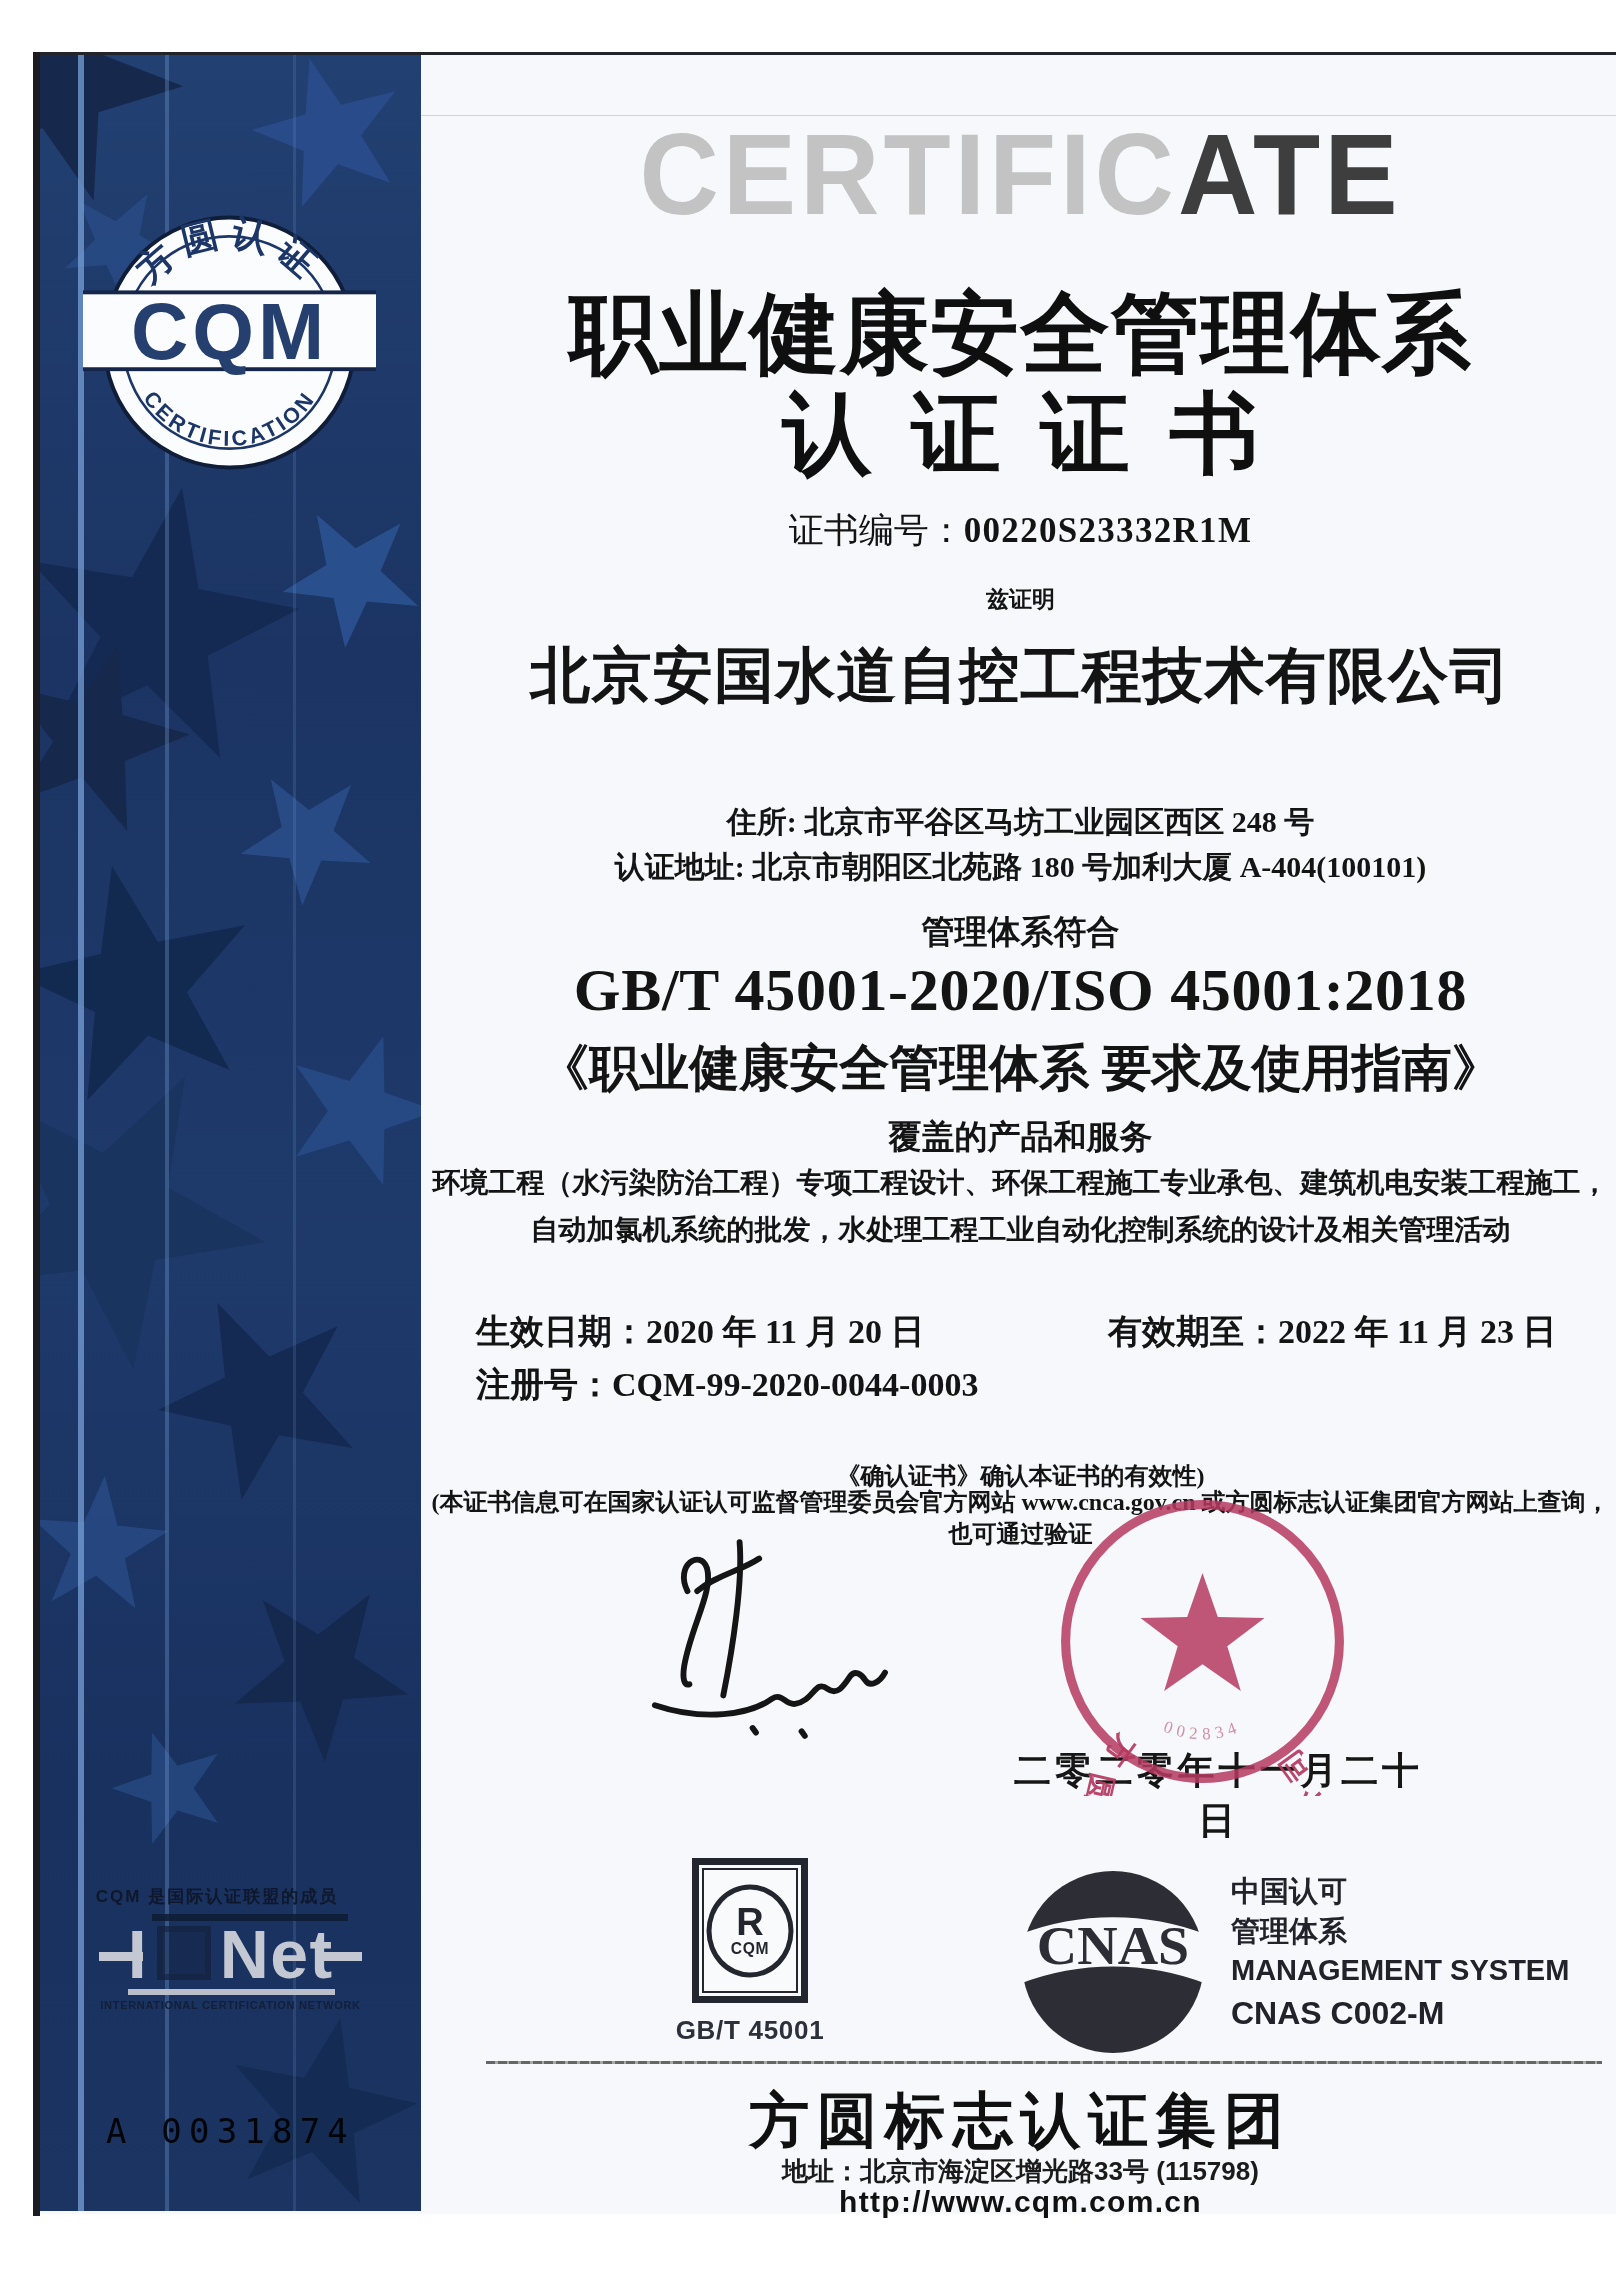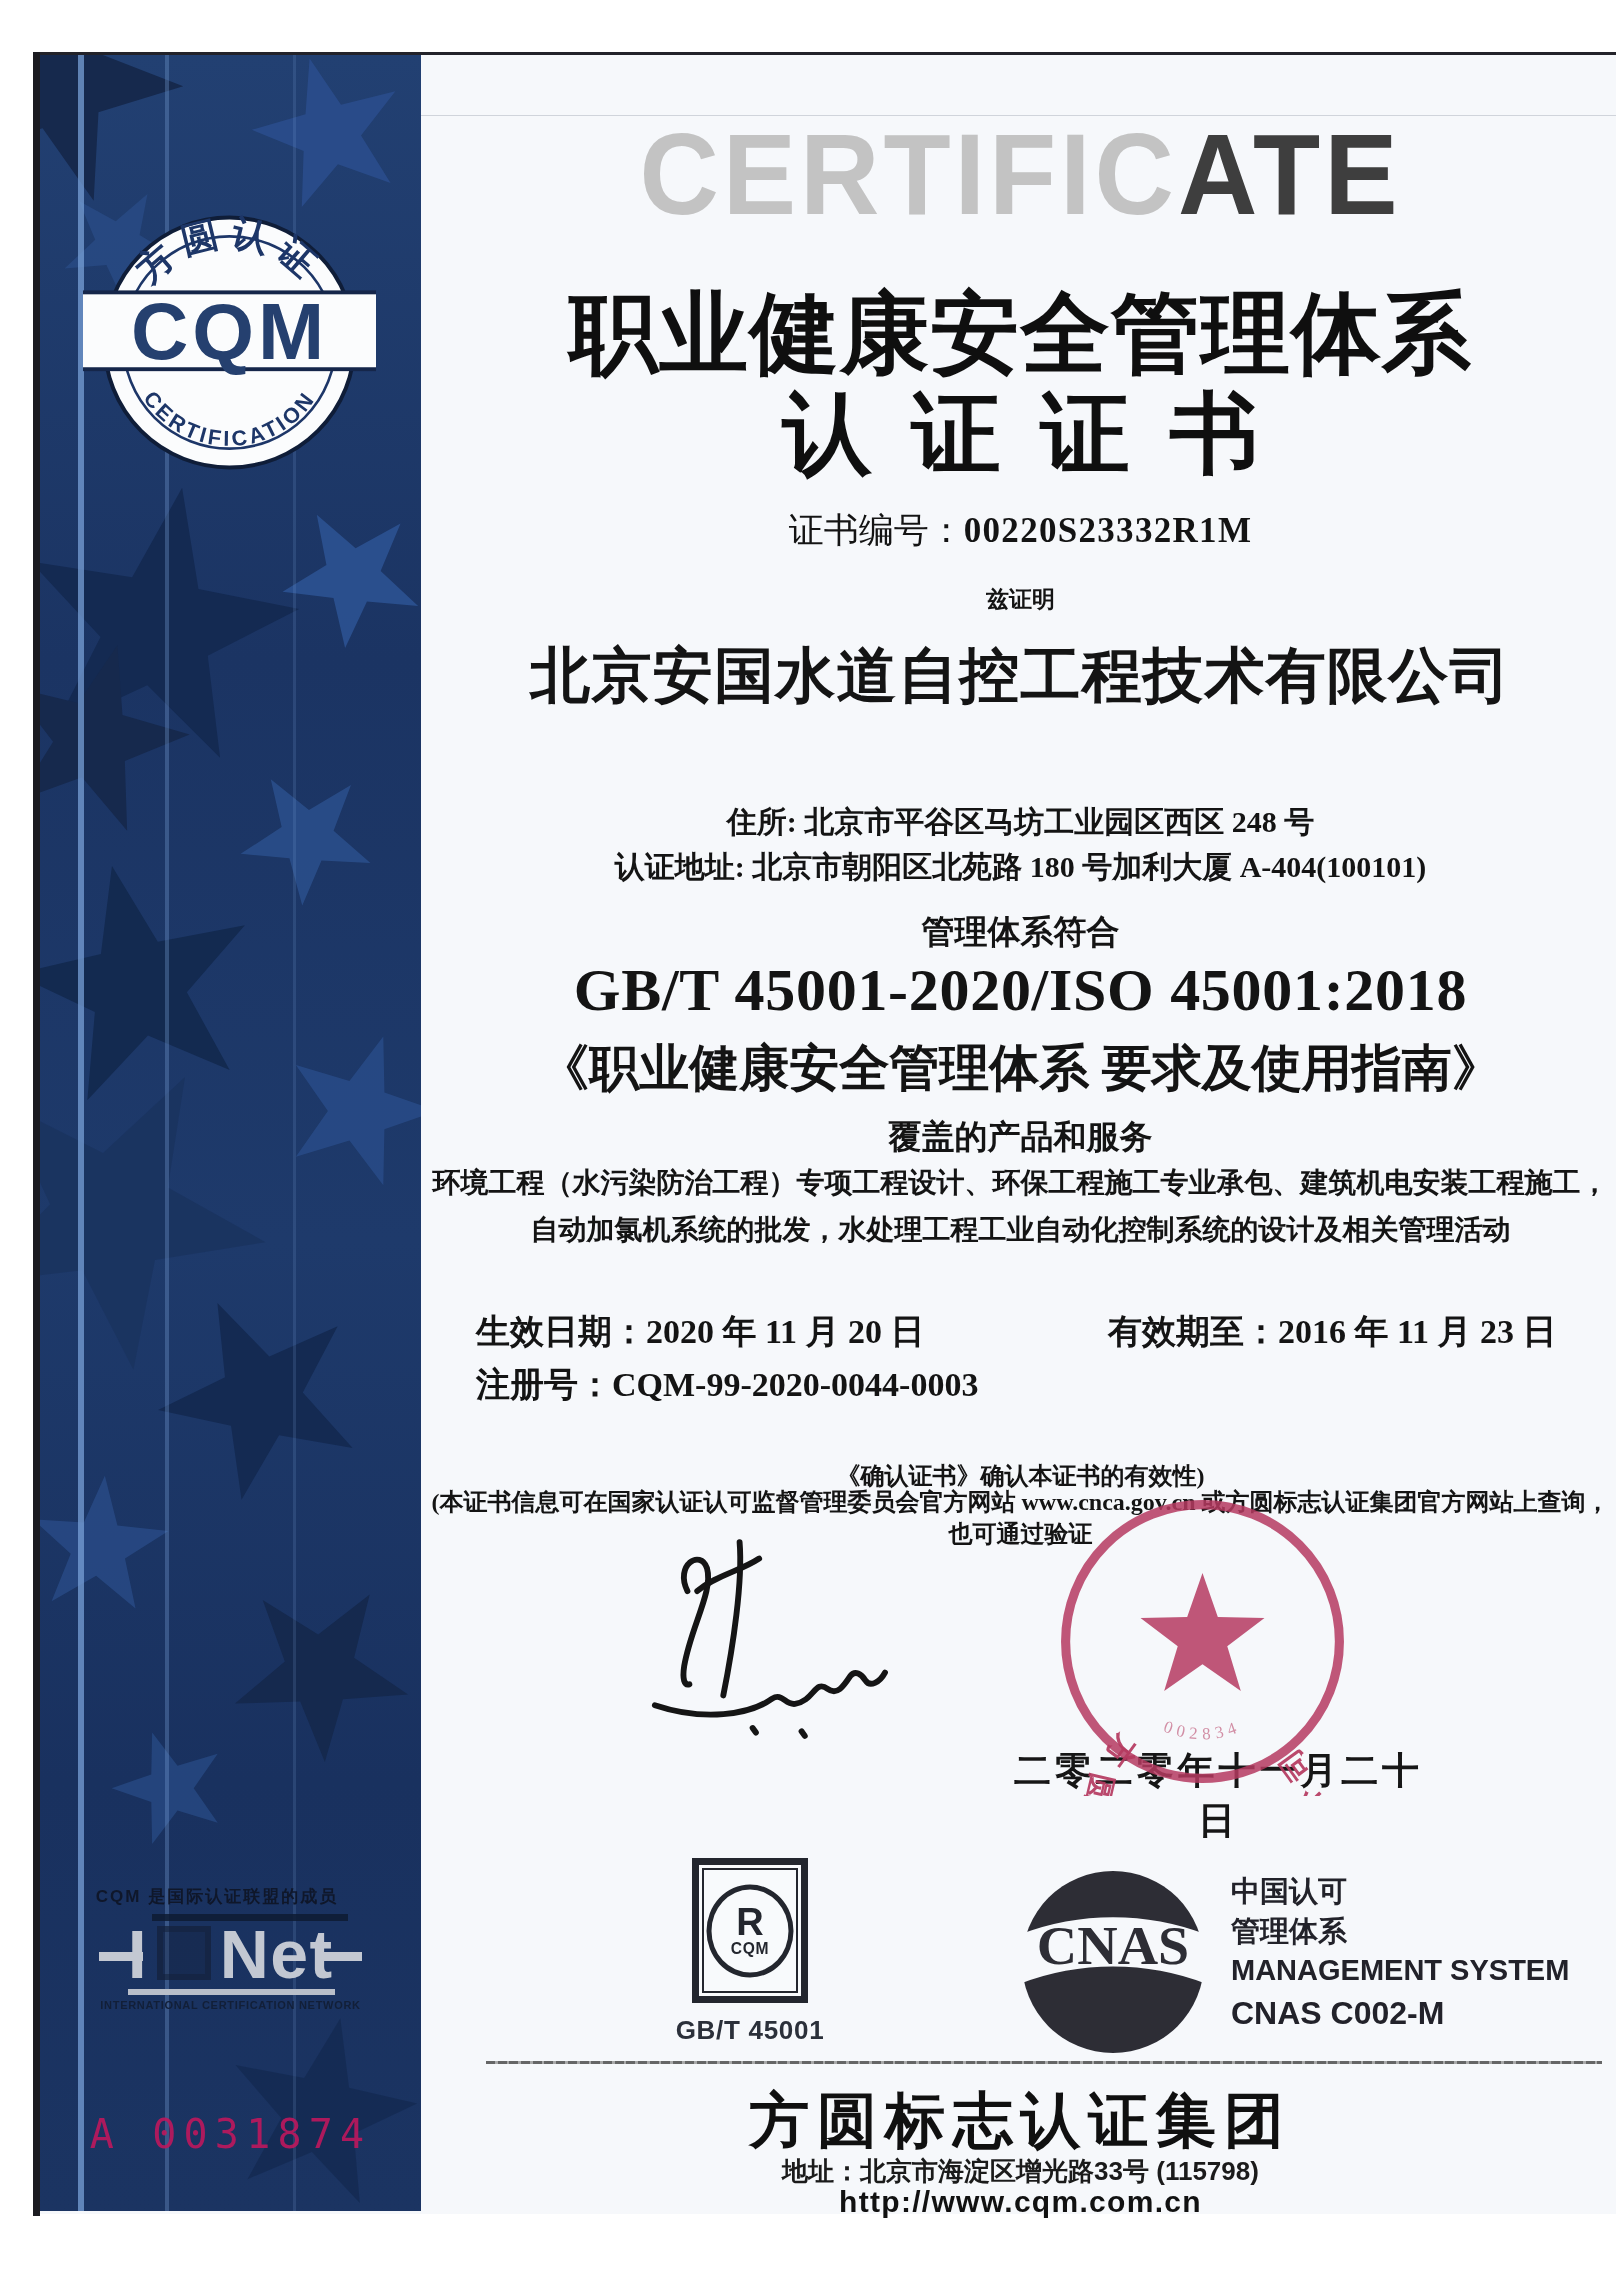--- a/index.html
+++ b/index.html
@@ -31,22 +31,22 @@
   #iqnet-bar-top{left:152px;top:1914px;width:196px;height:6.5px;background:#0e1b33;opacity:.85;}
   #iqnet-row{left:40px;top:1920px;width:381px;text-align:center;font-size:68px;font-weight:bold;
              color:#c3c8d2;letter-spacing:1.3px;line-height:68px;}
   #iqnet-q{display:inline-block;width:42px;height:42px;border:6.5px solid rgba(20,32,58,.55);
            background:rgba(20,32,58,.35);vertical-align:middle;margin:0 9px 14.3px 9px;}
   .iqnet-dash{position:absolute;top:1952px;width:44px;height:8.5px;background:#c3c8d2;}
   #iqnet-dash-l{left:99px;} #iqnet-dash-r{left:318px;}
   #iqnet-underline{left:128px;top:1989px;width:207px;height:5.9px;background:#b9bfca;}
   #iqnet-tagline{left:40px;top:1999px;width:381px;text-align:center;font-size:11px;font-weight:bold;
                  color:#121f38;letter-spacing:0.7px;}
-  #serial-number{left:40px;top:2111px;width:381px;text-align:center;font-size:40px;letter-spacing:7.2px;
-                 color:#be185d;opacity:.9;}
+  #serial-number{left:40px;top:2111px;width:381px;text-align:center;font-size:34px;letter-spacing:7.2px;
+                 color:#000000;opacity:.9;}
 
   
   #watermark{top:110px;font-size:110px;font-weight:bold;letter-spacing:3.9px;transform:scaleY(1.04);
              white-space:nowrap;}
   #watermark .wm-light{color:#c3c3c3;}
   #watermark .wm-dark{color:#3e3e3e;}
 
   
   #title-line1{top:274px;font-size:89px;font-weight:900;letter-spacing:1.3px;color:#0f0f0f;}
   #title-line2{top:374px;font-size:89px;font-weight:900;letter-spacing:.45em;text-indent:.45em;color:#0f0f0f;}
@@ -182,21 +182,21 @@
 
   <div class="abs ctr" id="conformity">管理体系符合</div>
   <div class="abs ctr" id="standard-code">GB/T 45001-2020/ISO 45001:2018</div>
   <div class="abs ctr" id="standard-name">《职业健康安全管理体系  要求及使用指南》</div>
 
   <div class="abs ctr" id="scope-title">覆盖的产品和服务</div>
   <div class="abs ctr" id="scope-line1">环境工程（水污染防治工程）专项工程设计、环保工程施工专业承包、建筑机电安装工程施工，</div>
   <div class="abs ctr" id="scope-line2">自动加氯机系统的批发，水处理工程工业自动化控制系统的设计及相关管理活动</div>
 
   <div class="abs date-line" id="effective"><span>生效日期：</span><span>2020 年 11 月 20 日</span></div>
-  <div class="abs date-line" id="valid"><span>有效期至：</span><span>2016 年 11 月 23 日</span></div>
+  <div class="abs date-line" id="valid"><span>有效期至：</span><span>2022 年 11 月 23 日</span></div>
   <div class="abs date-line" id="reg-no"><span>注册号：</span><span>CQM-99-2020-0044-0003</span></div>
 
   <div class="abs ctr" id="footnote1">(本证书信息可在国家认证认可监督管理委员会官方网站 www.cnca.gov.cn 或方圆标志认证集团官方网站上查询，也可通过验证</div>
   <div class="abs ctr" id="footnote2">《确认证书》确认本证书的有效性)</div>
 
   <svg class="abs" id="signature" width="339" height="222" viewBox="0 0 520 340">
     <g fill="none" stroke="#151515" stroke-width="9" stroke-linecap="round">
       <path d="M 105,95 C 85,55 125,30 135,60 C 145,95 110,150 100,210 C 97,230 100,240 108,238"></path>
       <path d="M 185,20 C 190,80 175,180 160,255"></path>
       <path d="M 120,95 C 150,70 185,65 215,45"></path>

